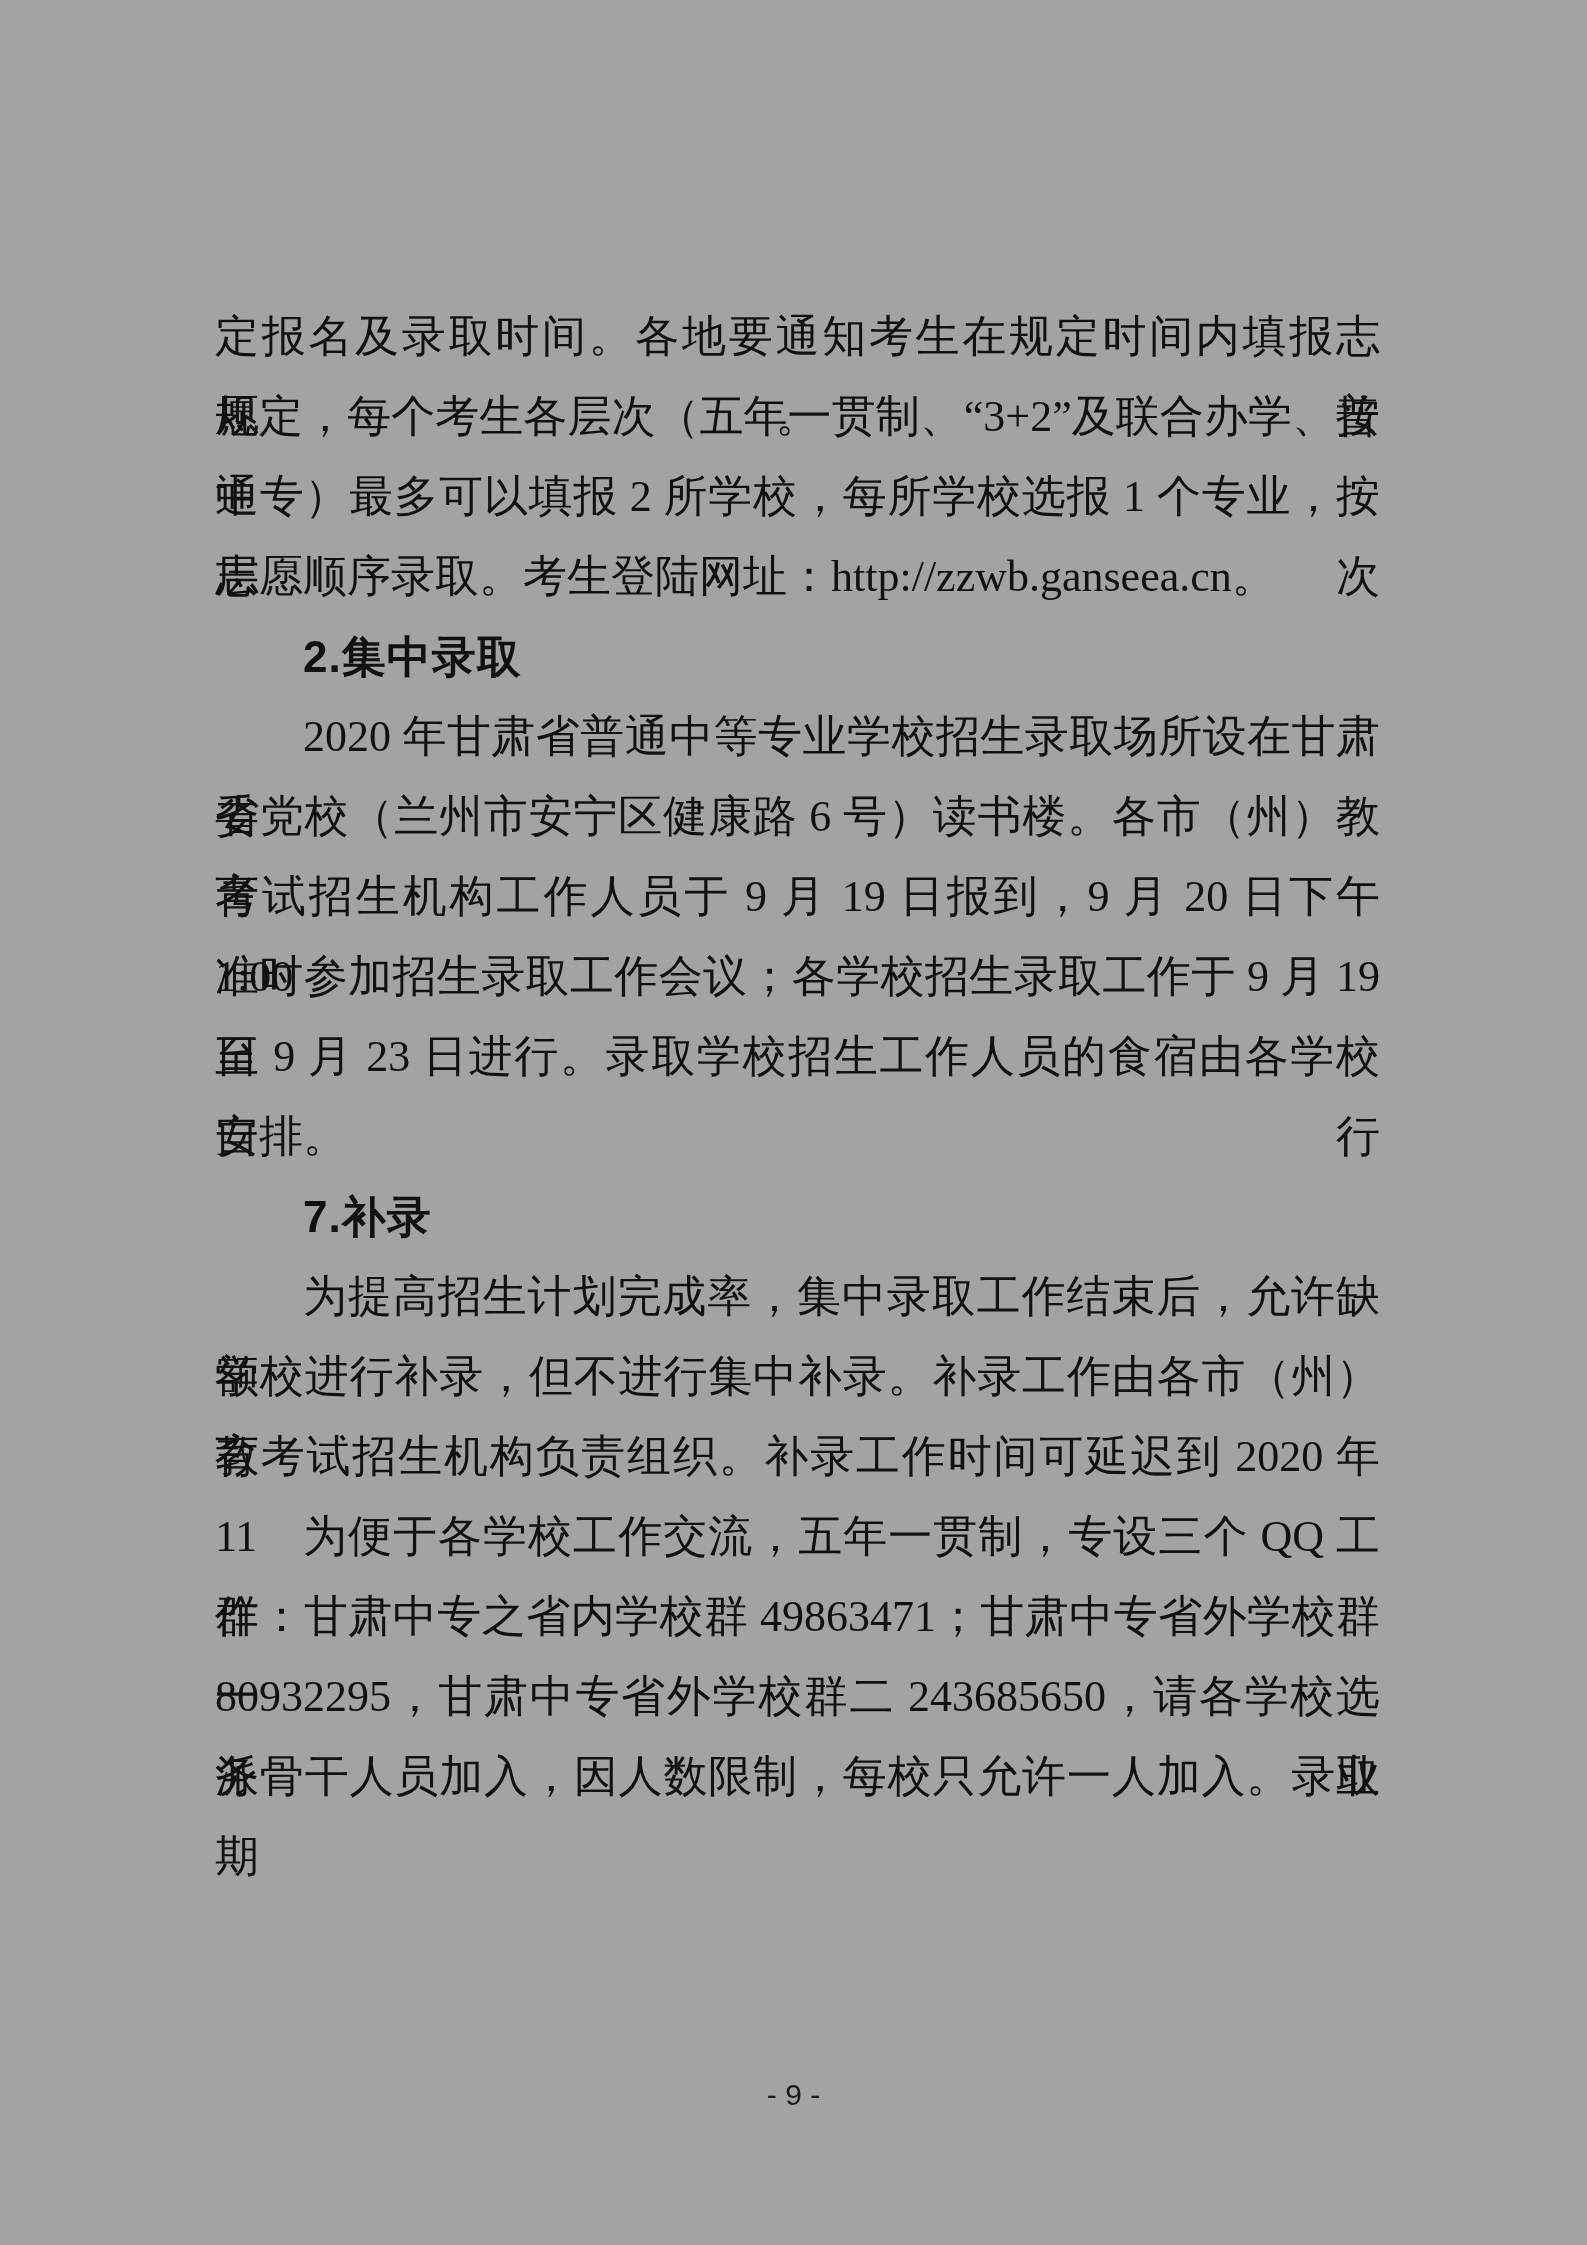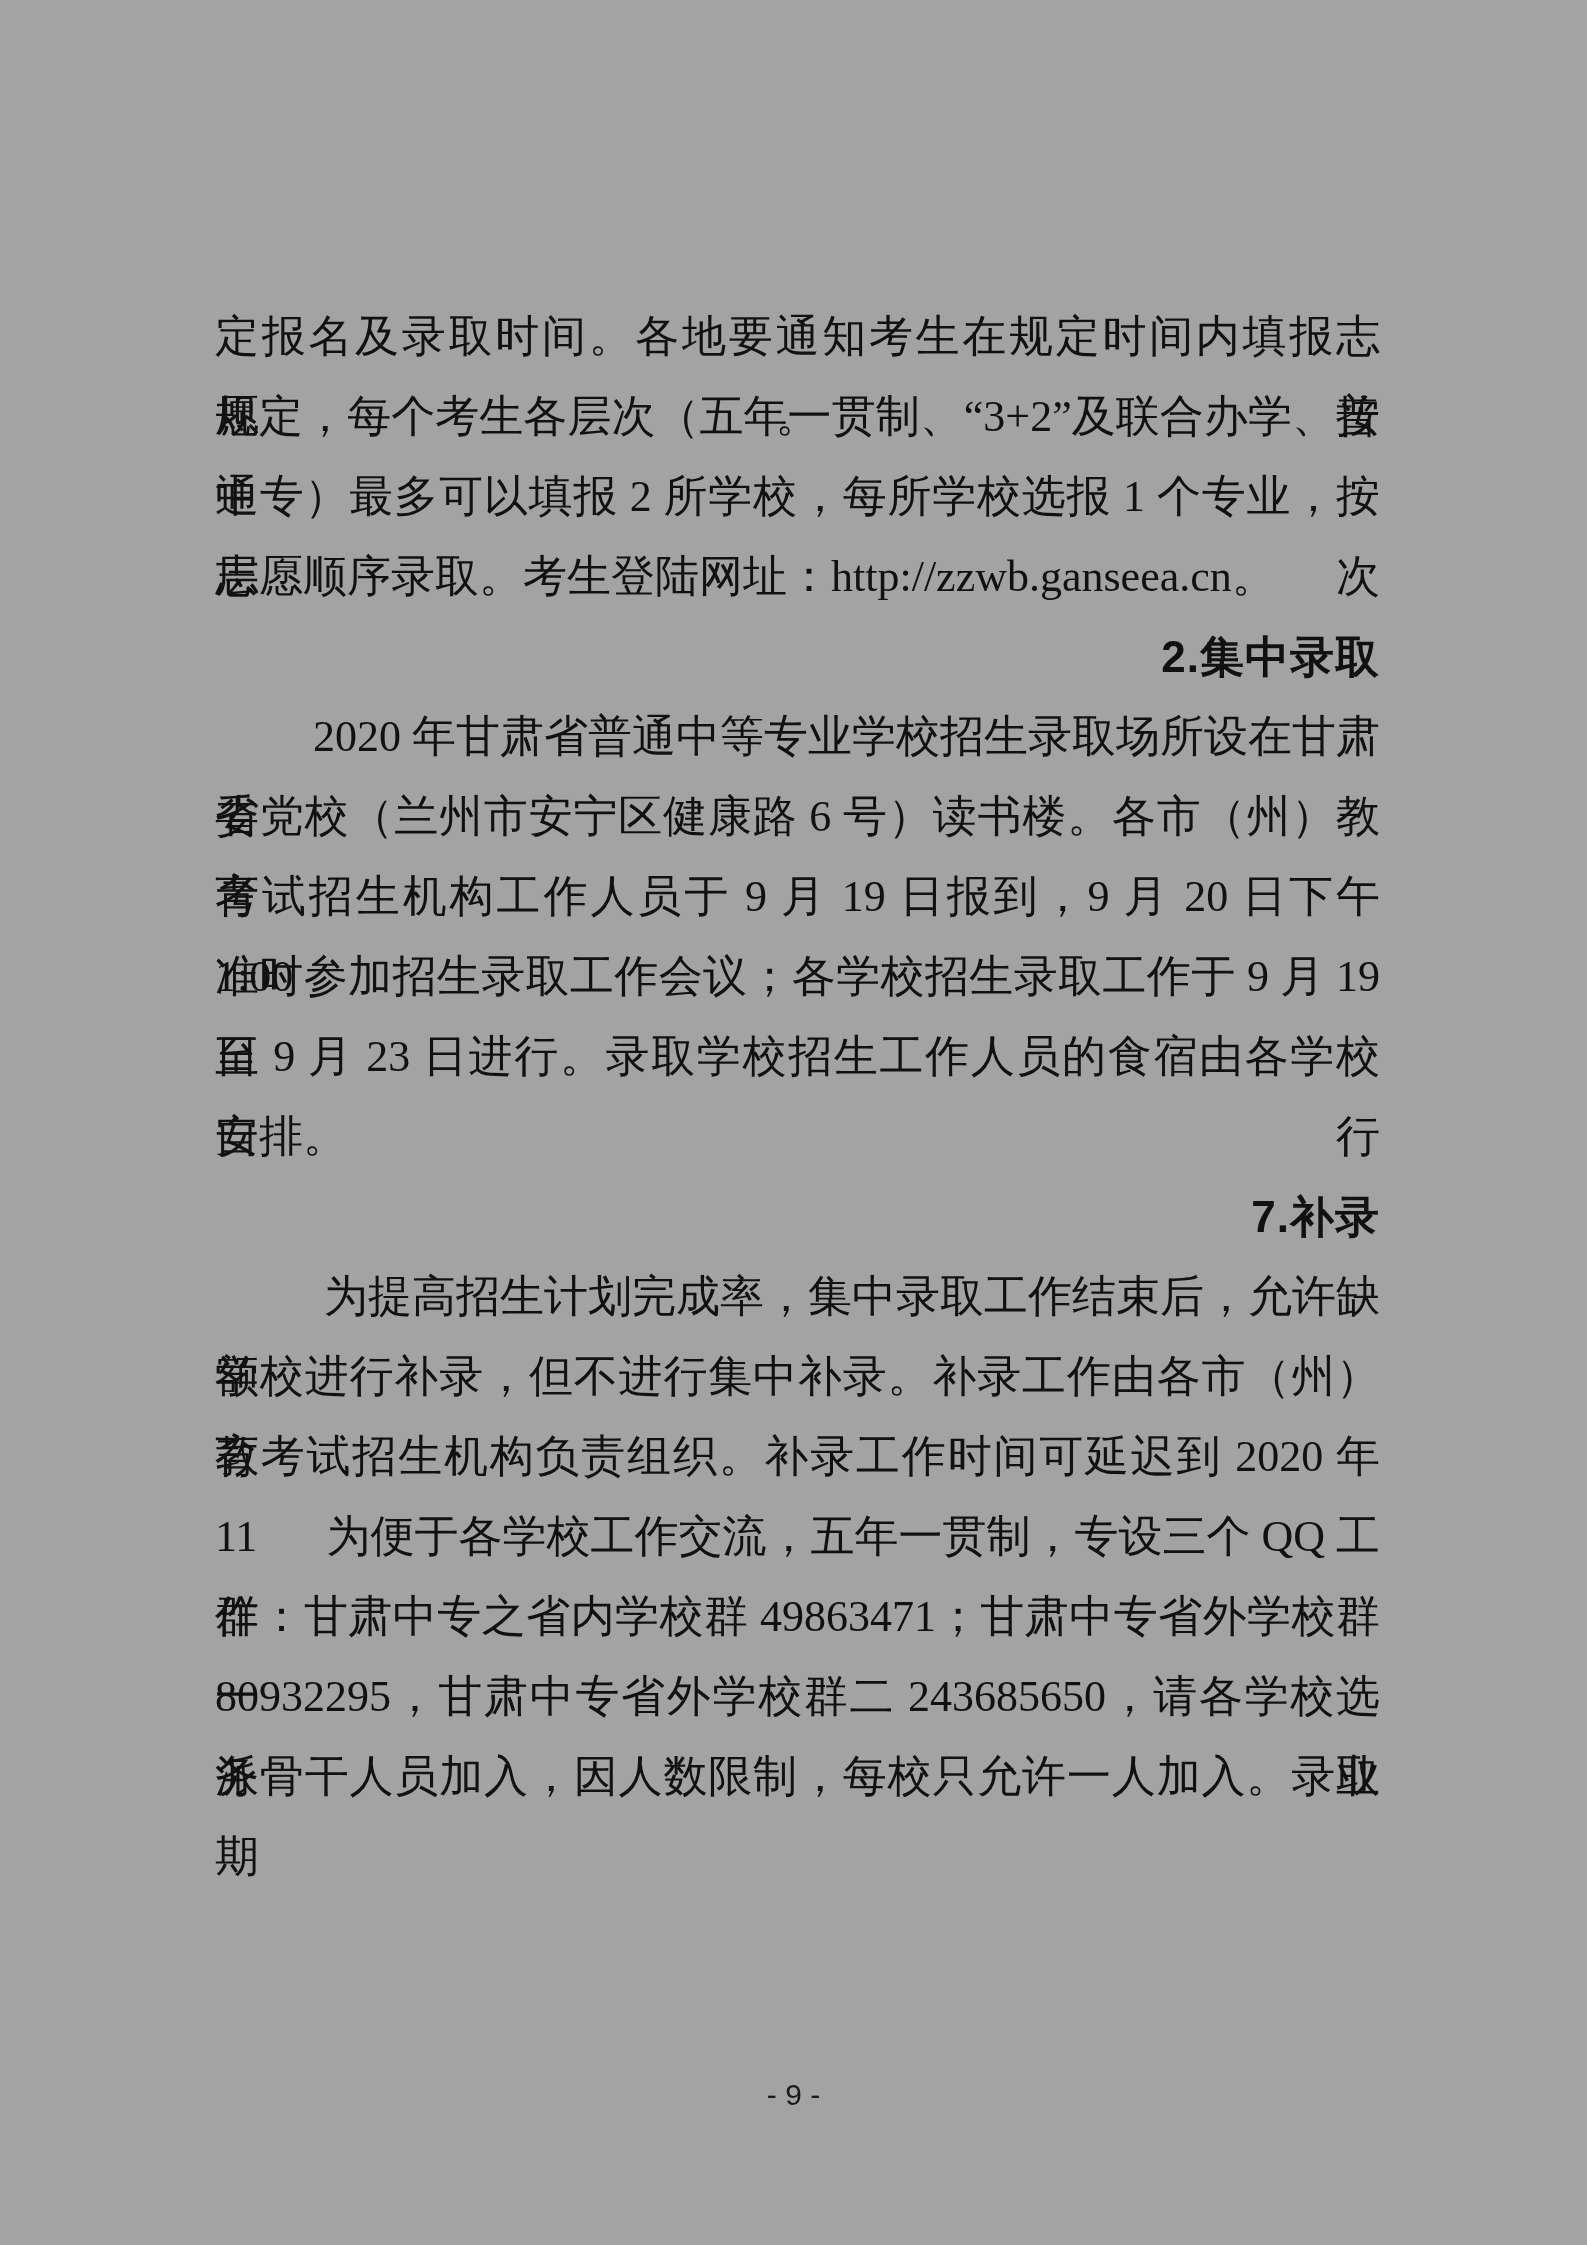--- a/index.html
+++ b/index.html
@@ -30,21 +30,20 @@
     white-space: nowrap;
     overflow: visible;
   }
   .line.fill {
     white-space: normal;
     text-align: justify;
     text-align-last: justify;
   }
   .line.indent {
     text-indent: 88px;
-    text-align: right;
   }
   .line.heading {
     font-family: "Liberation Sans", "DejaVu Sans", sans-serif;
     font-weight: bold;
     letter-spacing: 1px;
   }
   .page-number {
     position: absolute;
     left: 0;
     top: 2078px;

